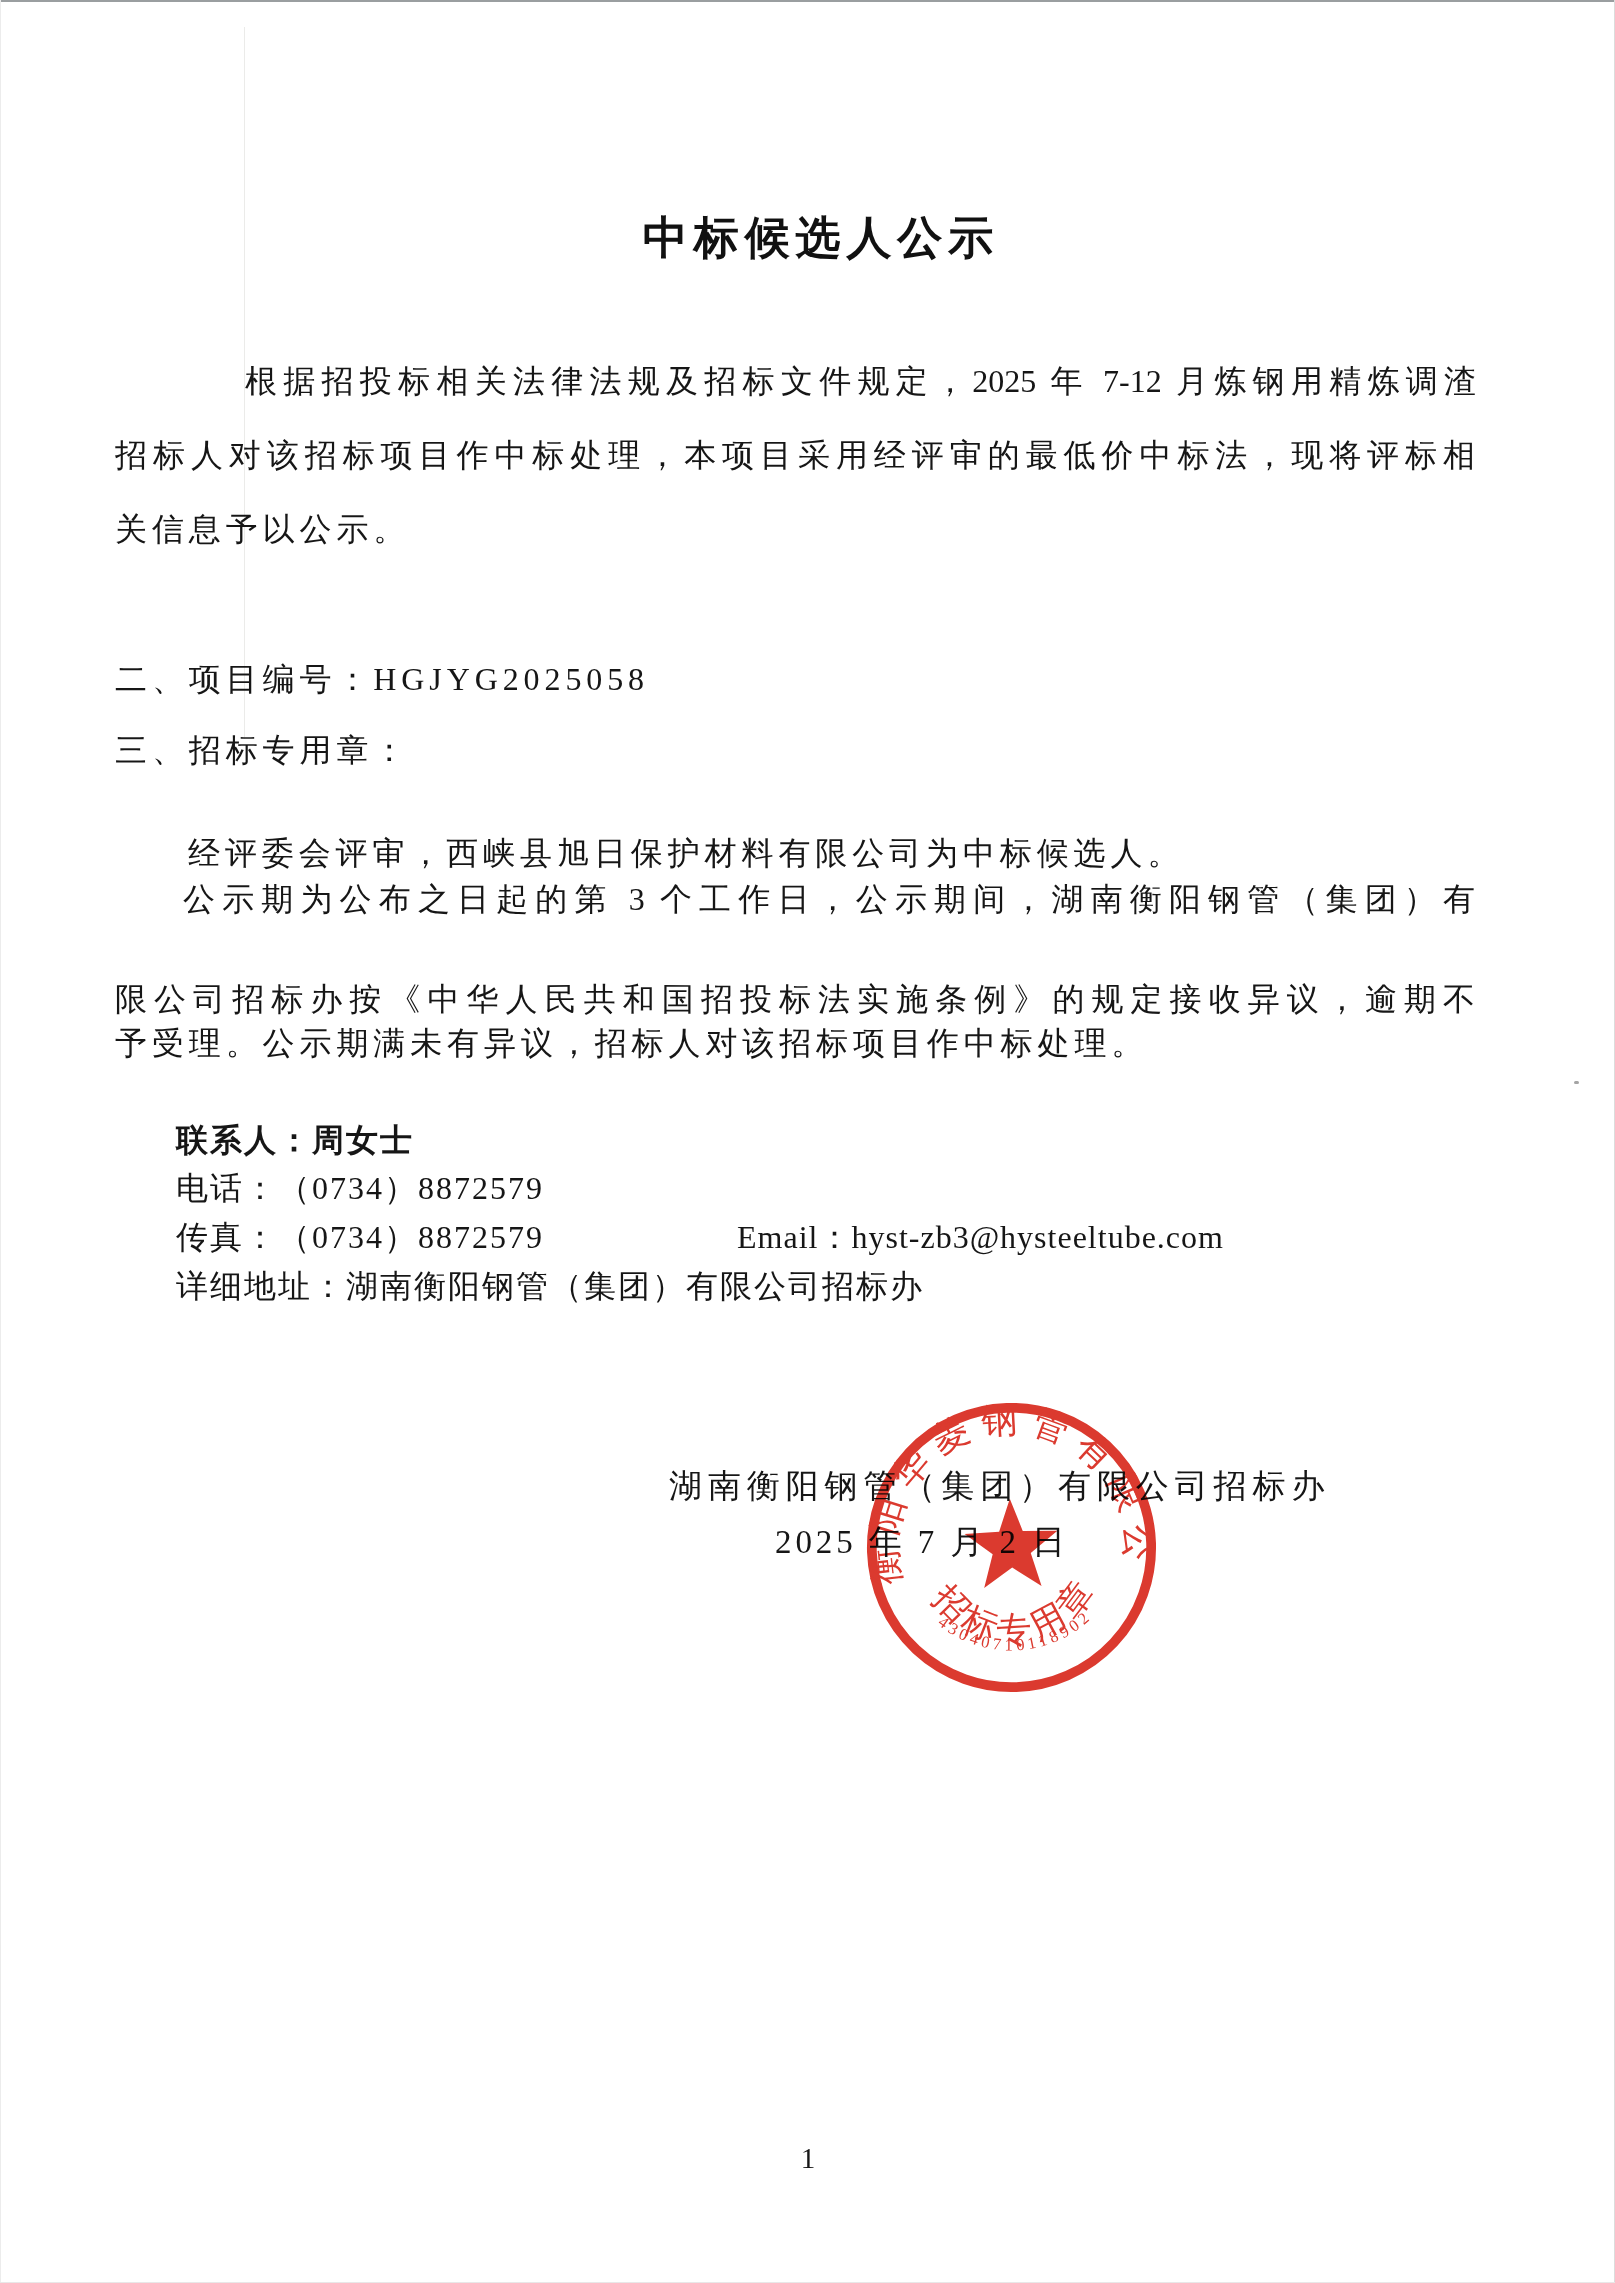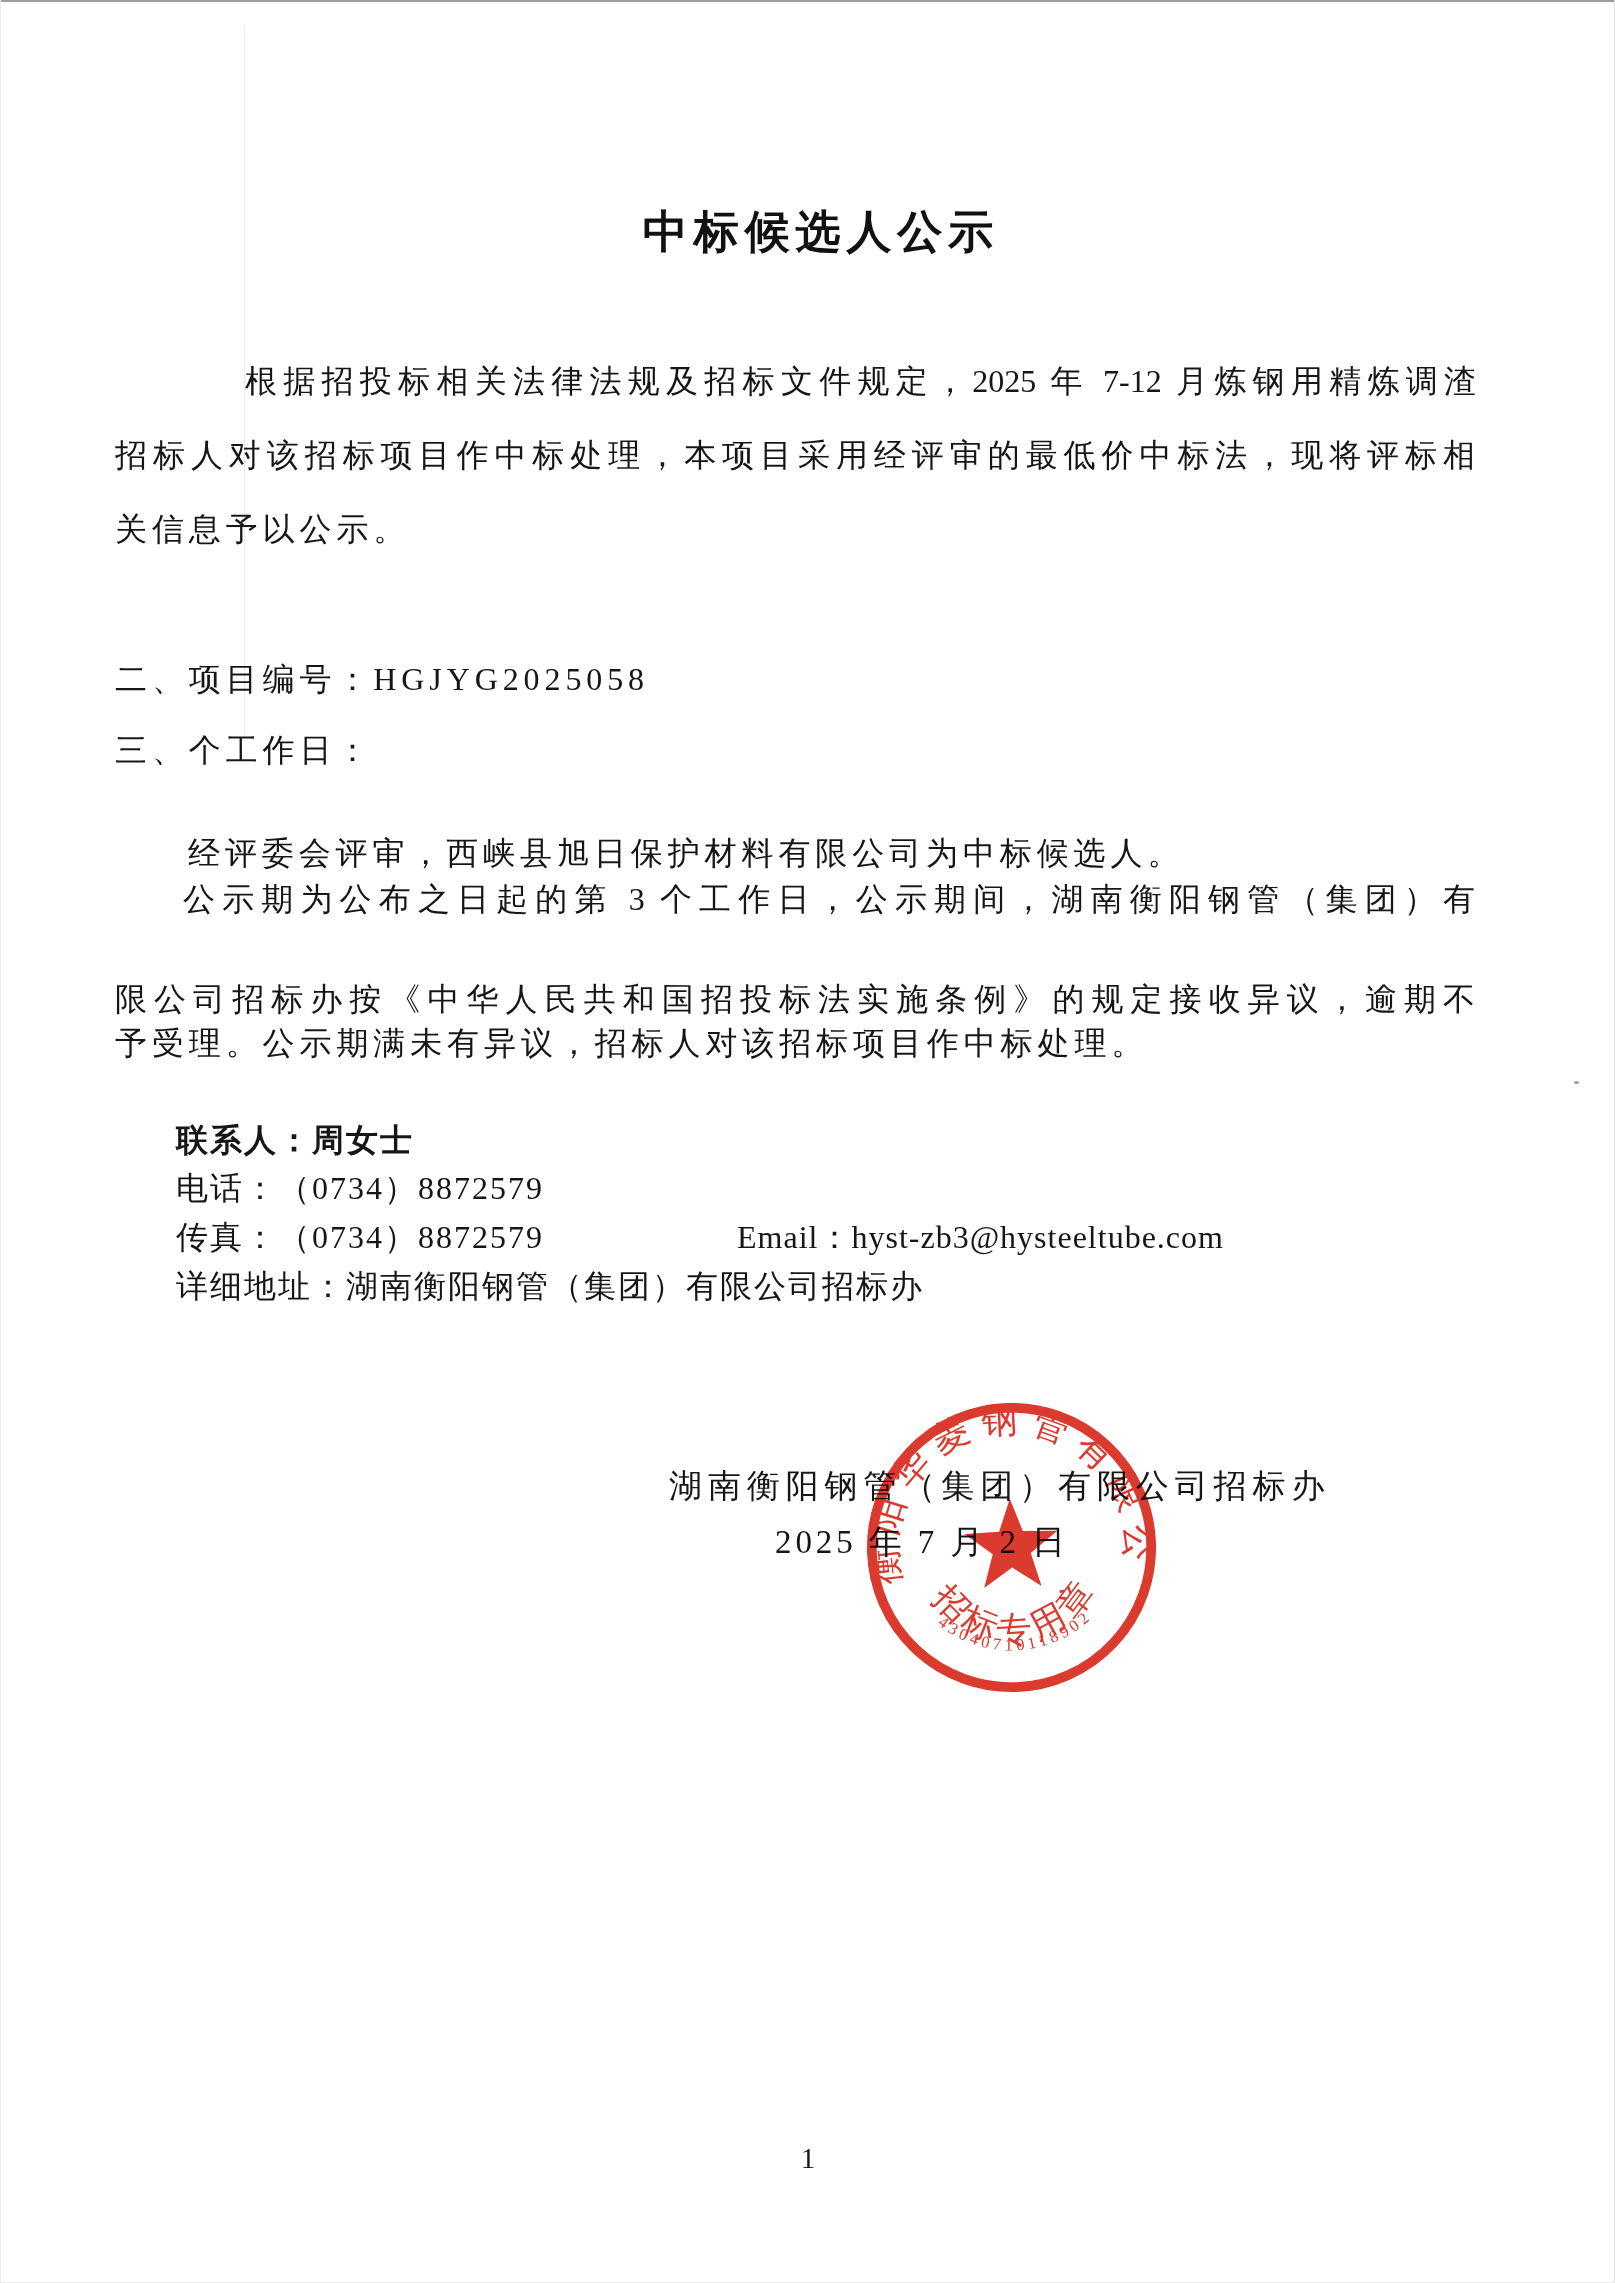--- a/index.html
+++ b/index.html
@@ -13,21 +13,21 @@
   }
   
   .edge-top{position:absolute;left:0;top:0;width:1616px;height:2px;background:#9a9ea0;}
   .edge-right{position:absolute;right:0;top:0;width:2px;height:2283px;background:#dcdcdc;}
   .edge-left{position:absolute;left:0;top:0;width:1px;height:2283px;background:#ececec;}
   .edge-bottom{position:absolute;left:0;bottom:0;width:1616px;height:1px;background:#e8e8e8;}
   .crease{position:absolute;left:244px;top:27px;width:1px;height:712px;background:#e2e2e0;opacity:.7;}
   .speck{position:absolute;left:1574px;top:1081px;width:4.9px;height:2.9px;background:#8d8d8d;border-radius:2px;opacity:.8;}
 
   .title{
-    position:absolute;left:0;right:15px;top:207px;margin:0;
+    position:absolute;left:0;right:15px;top:207px;margin:6px;
     text-align:center;text-indent:41px;
     font-size:45px;line-height:51px;font-weight:bold;
     letter-spacing:5.9px;color:#111;
   }
   .line{
     position:absolute;left:115px;
     font-size:32px;line-height:41px;white-space:nowrap;
     letter-spacing:4.9px;
   }
   .just{white-space:normal;text-align:justify;text-align-last:justify;letter-spacing:0;}
@@ -84,21 +84,21 @@
   <div class="edge-bottom"></div>
   <div class="crease"></div>
   <div class="speck"></div>
 
   <h1 class="title">中标候选人公示</h1>
 
   <div class="line l1 just">根据招投标相关法律法规及招标文件规定，2025 年 7-12 月炼钢用精炼调渣</div>
   <div class="line l2 just">招标人对该招标项目作中标处理，本项目采用经评审的最低价中标法，现将评标相</div>
   <div class="line l3">关信息予以公示。</div>
   <div class="line l5">二、项目编号：HGJYG2025058</div>
-  <div class="line l6">三、个工作日：</div>
+  <div class="line l6">三、招标专用章：</div>
   <div class="line l7">经评委会评审，西峡县旭日保护材料有限公司为中标候选人。</div>
   <div class="line l8 just">公示期为公布之日起的第 3 个工作日，公示期间，湖南衡阳钢管（集团）有</div>
   <div class="line l9 just">限公司招标办按《中华人民共和国招投标法实施条例》的规定接收异议，逾期不</div>
   <div class="line l10">予受理。公示期满未有异议，招标人对该招标项目作中标处理。</div>
 
   <div class="contact c1">联系人：周女士</div>
   <div class="contact c2">电话：（0734）8872579</div>
   <div class="contact c3">
     <span>传真：（0734）8872579</span>
     <span class="email">Email：hyst-zb3@hysteeltube.com</span>

